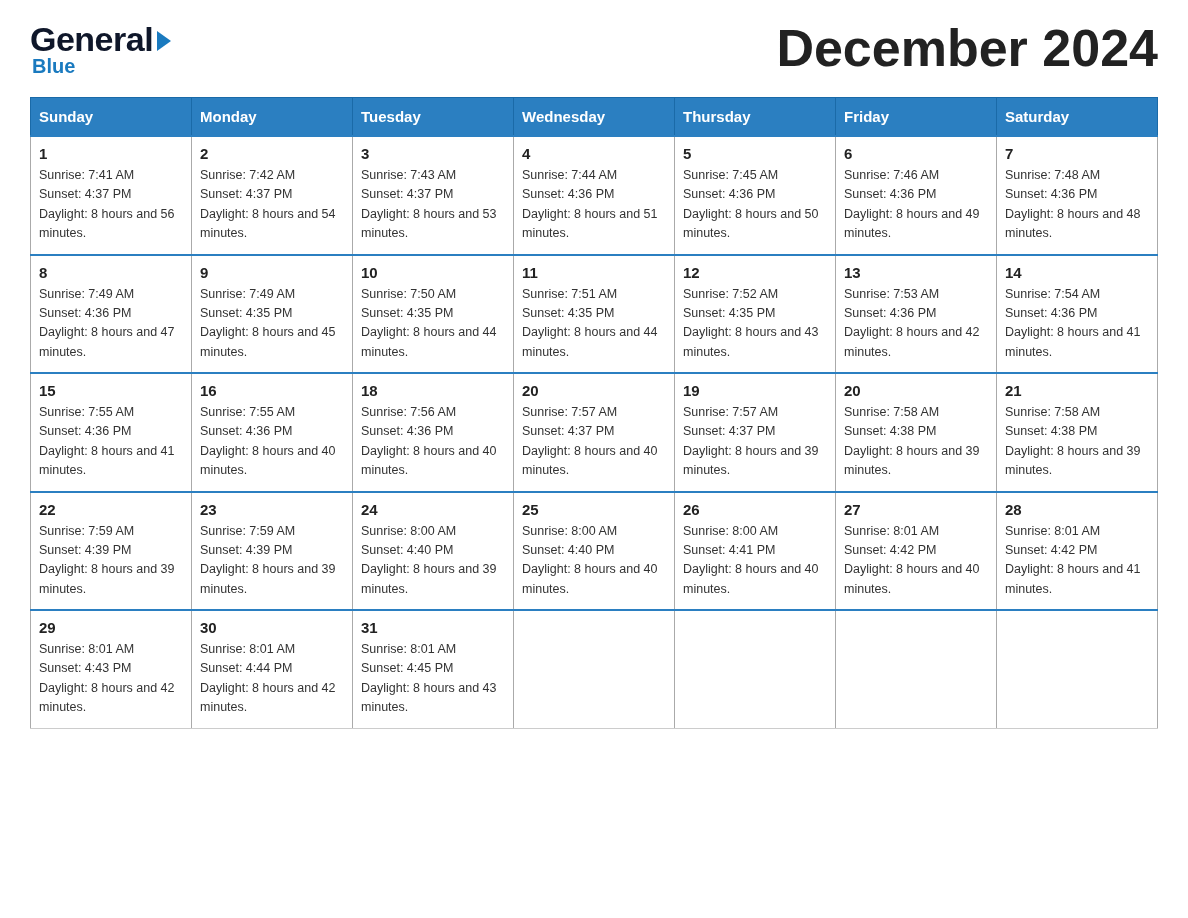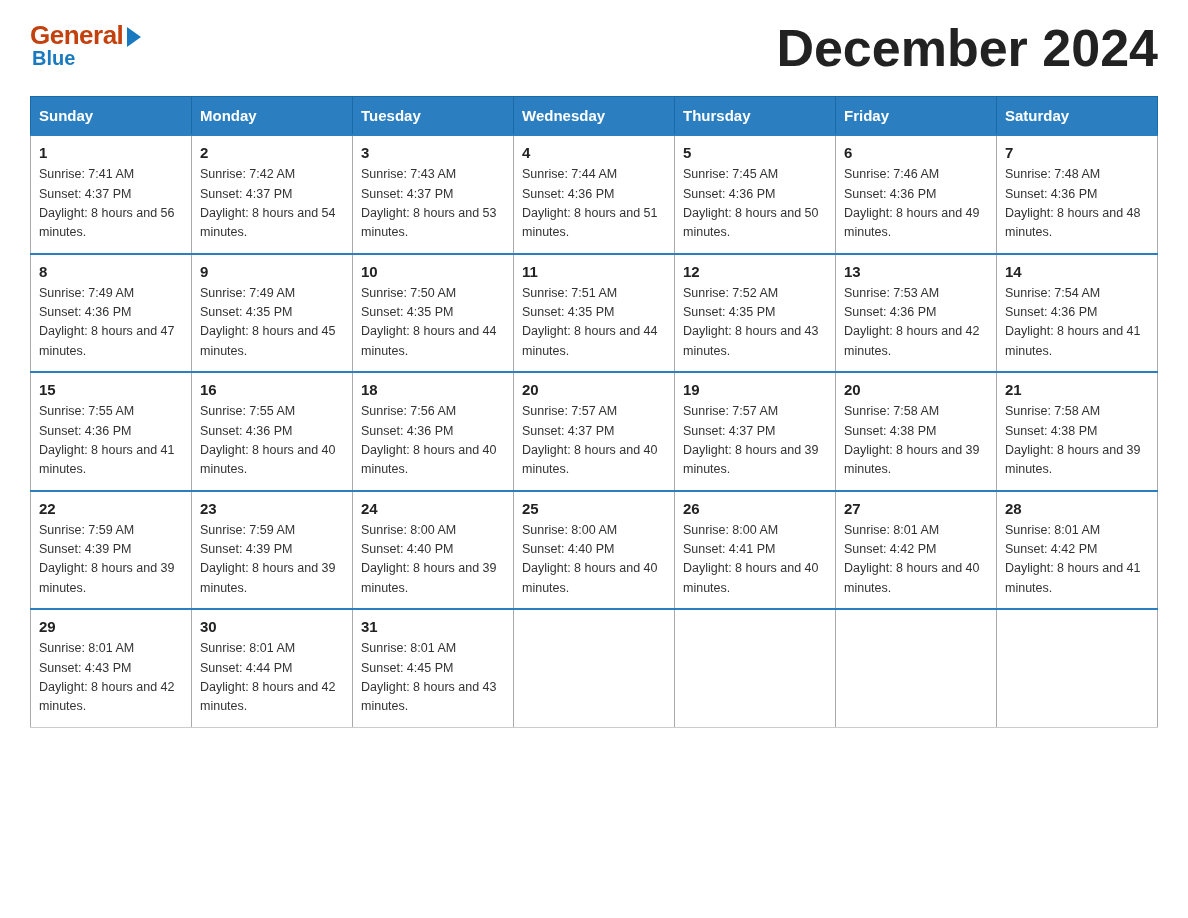--- a/index.html
+++ b/index.html
@@ -19,23 +19,23 @@
     .logo {
       display: flex;
       flex-direction: column;
       align-items: flex-start;
     }
     .logo-top {
       display: flex;
       align-items: center;
     }
     .logo-general {
-      font-size: 26px;
+      font-size: 34px;
       font-weight: bold;
-      color: #c2410c;
+      color: #0f172a;
       letter-spacing: -0.5px;
     }
     .logo-arrow {
       width: 0;
       height: 0;
       border-left: 14px solid #1a7abf;
       border-top: 10px solid transparent;
       border-bottom: 10px solid transparent;
       margin-left: 4px;
       margin-top: 2px;

